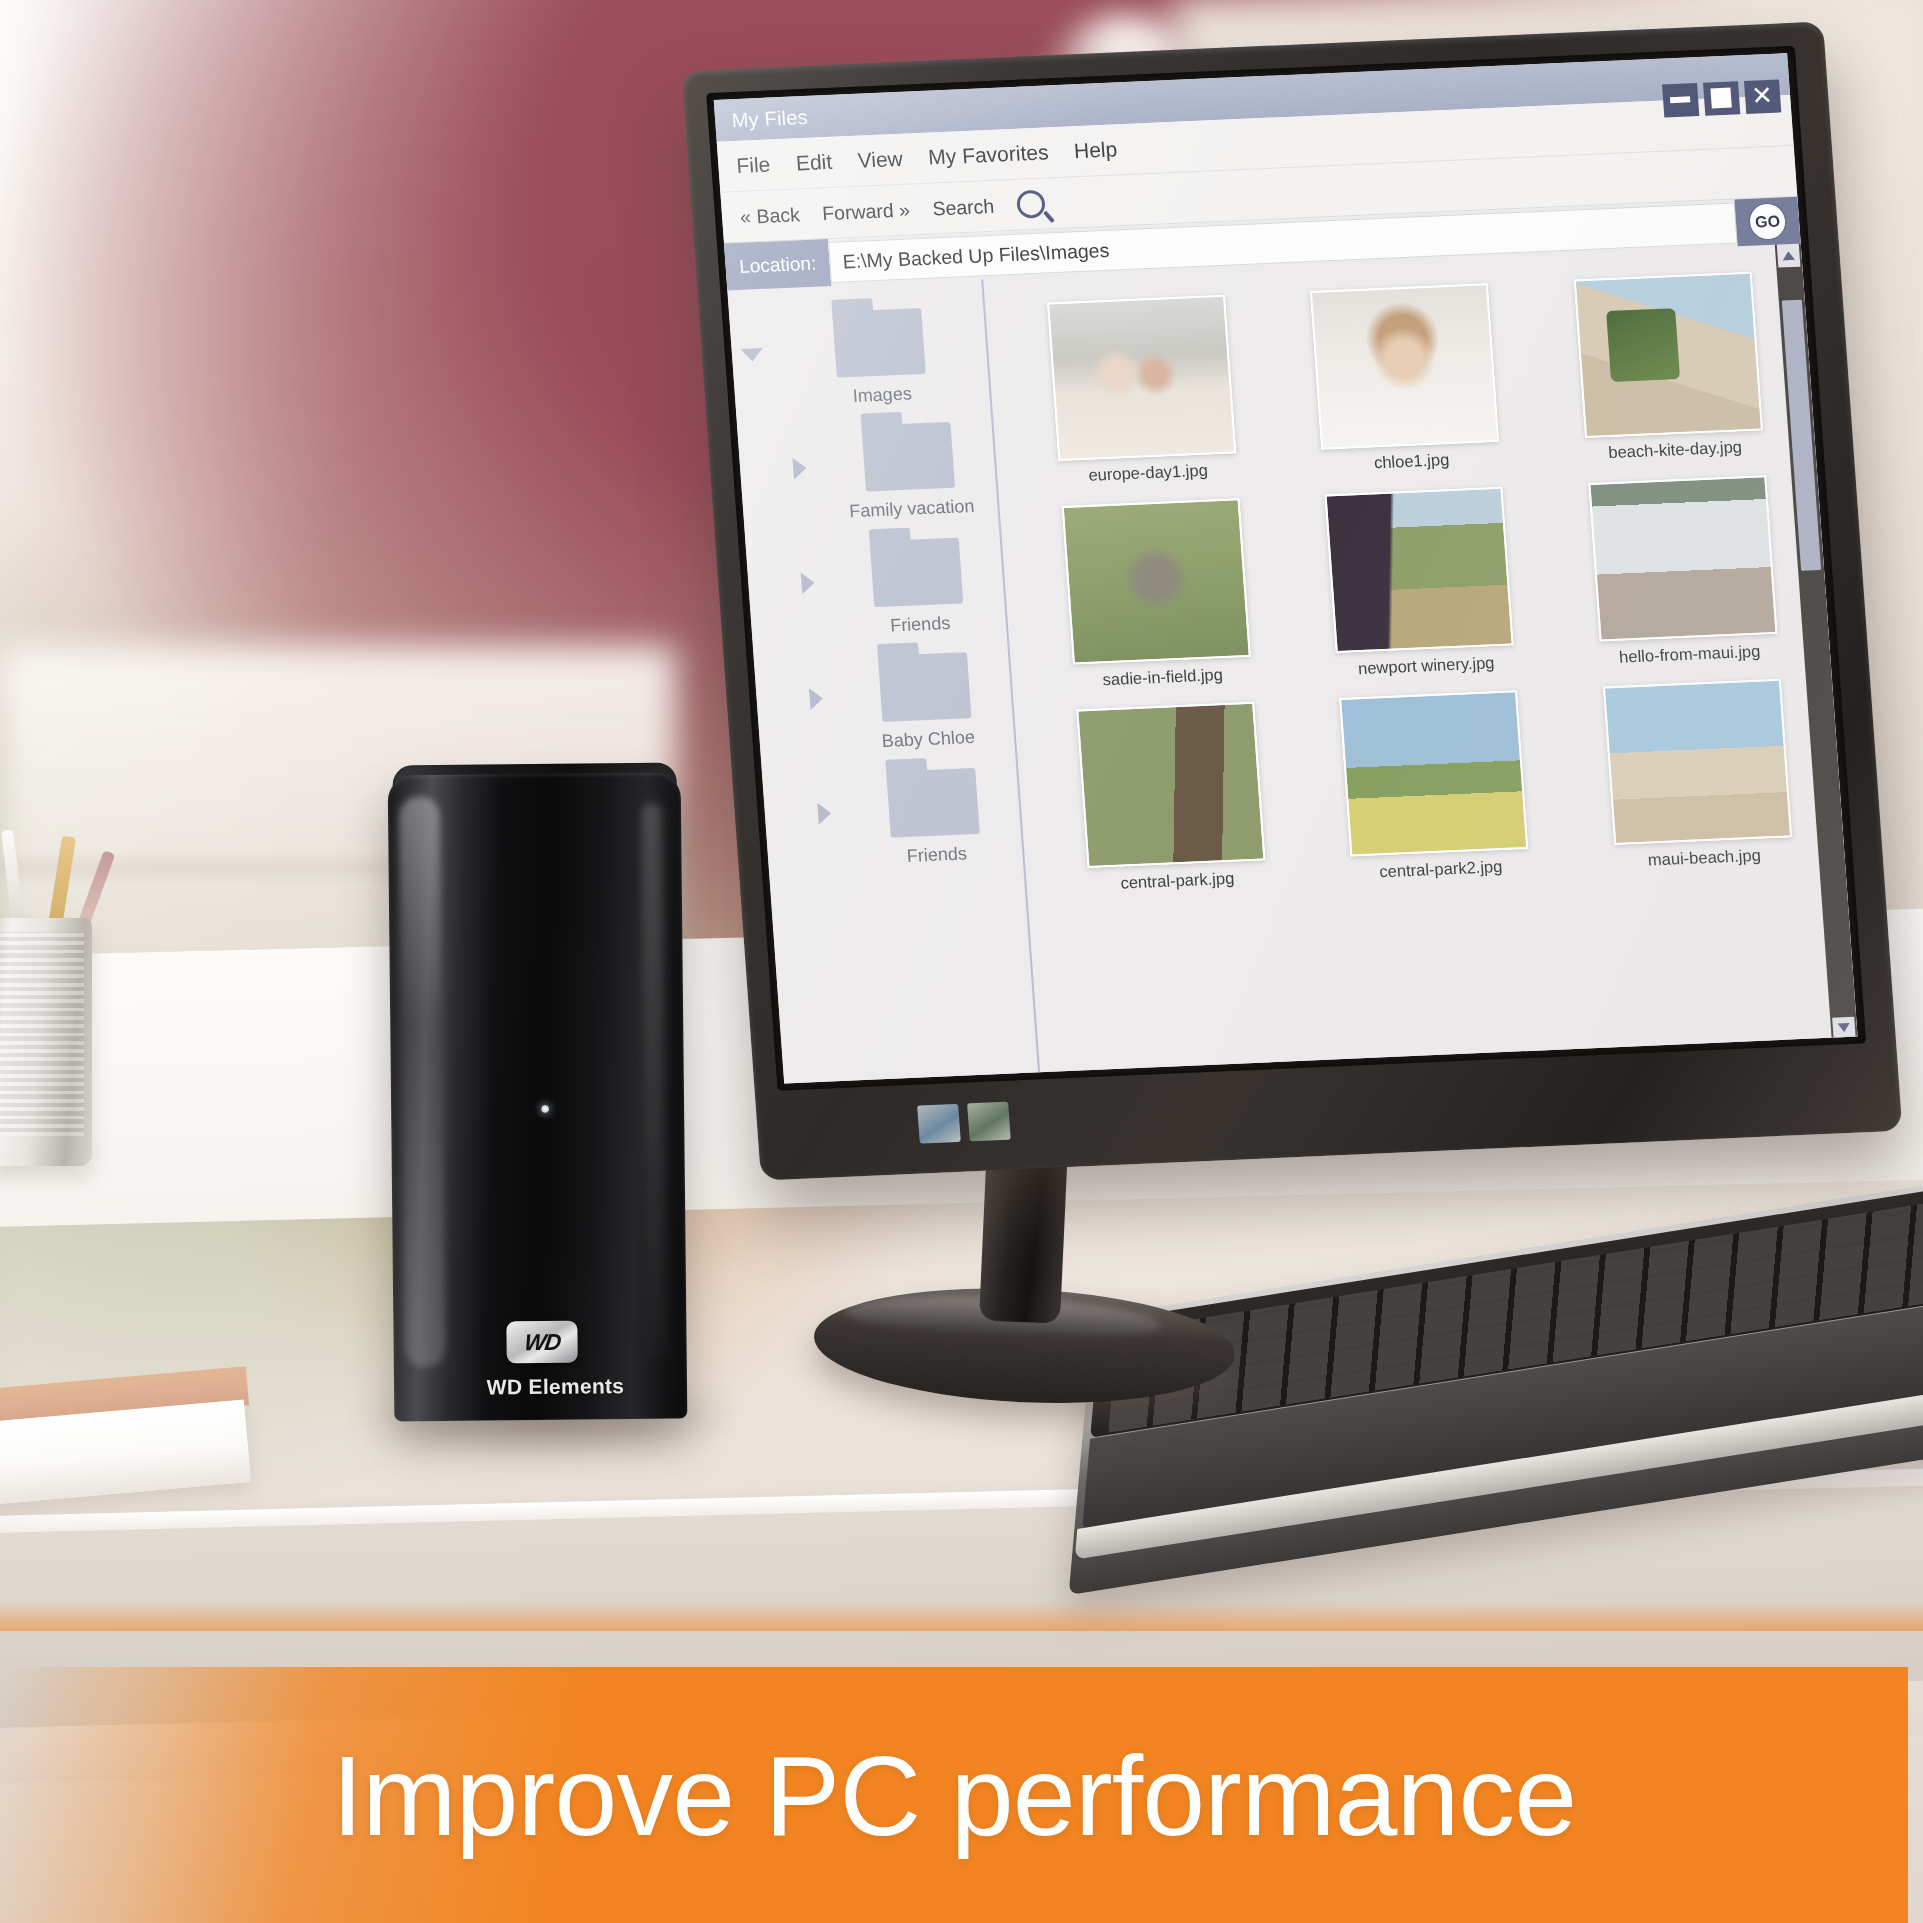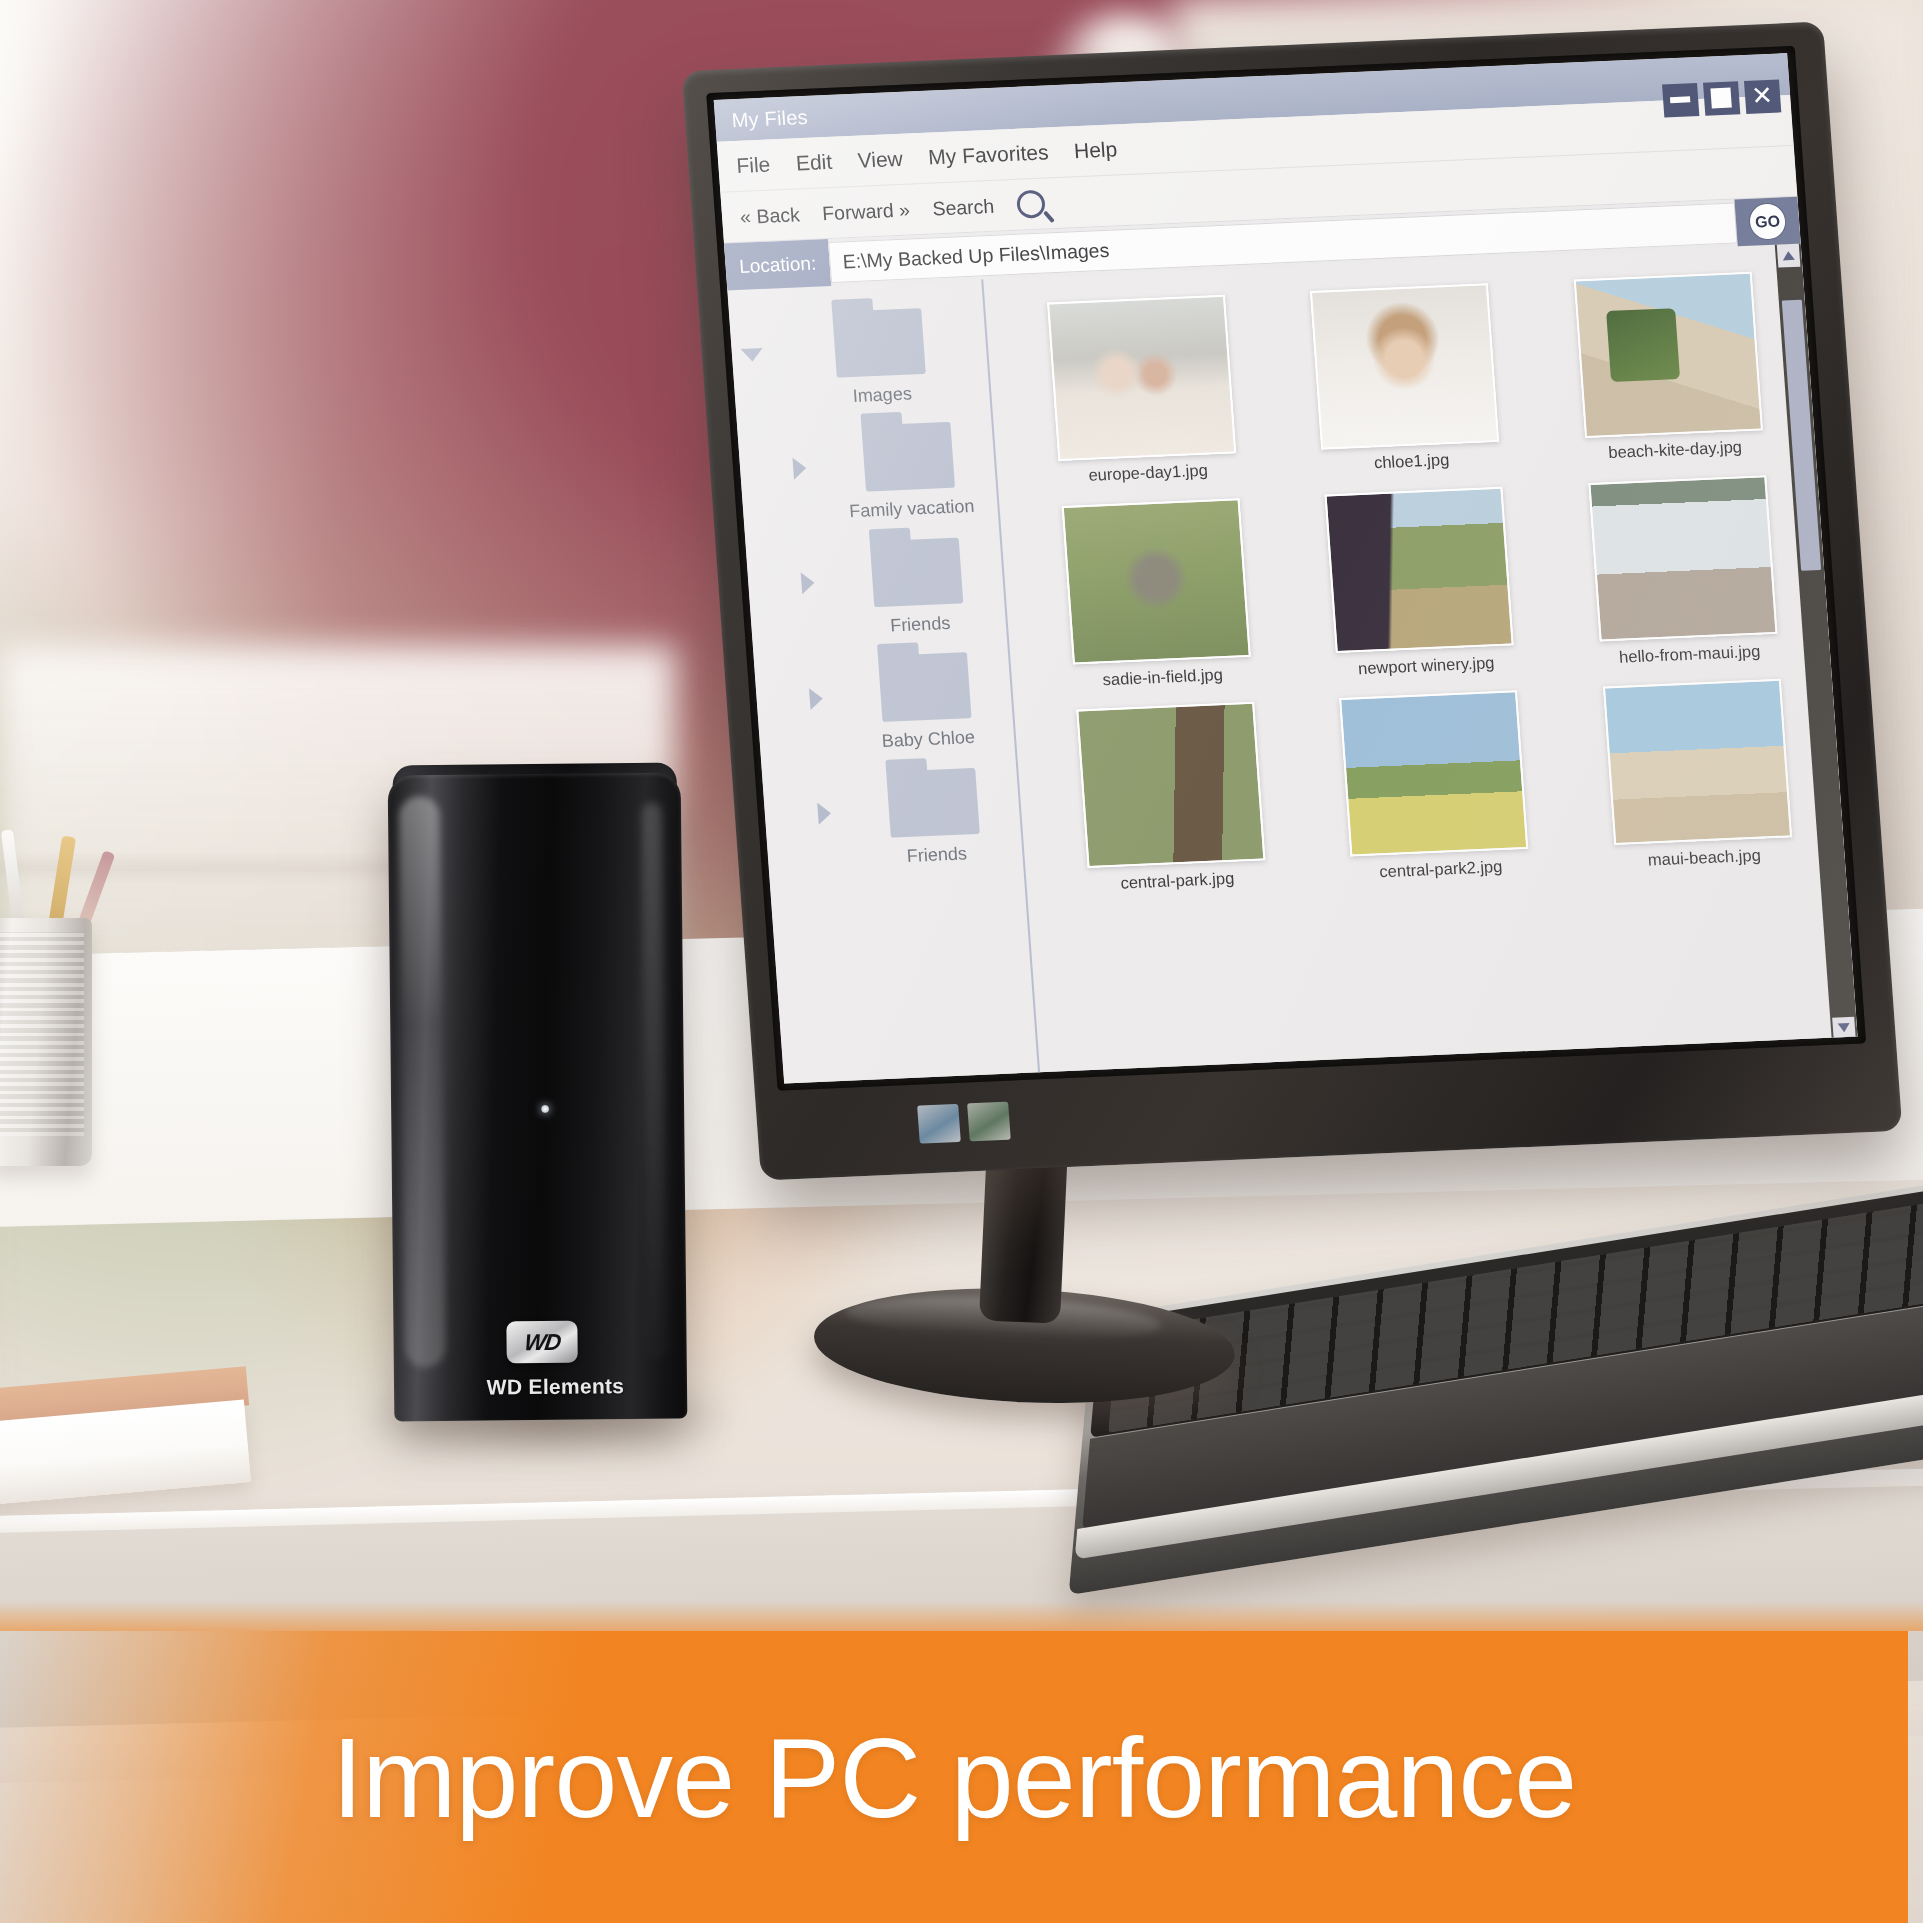--- a/index.html
+++ b/index.html
@@ -231,21 +231,21 @@
     background:
       repeating-linear-gradient(90deg,rgba(70,68,66,.95) 0 39px,rgba(28,26,25,1) 39px 45px),
       repeating-linear-gradient(0deg,rgba(76,74,72,.9) 0 19.5px,rgba(24,22,21,1) 19.5px 24px);
     border-radius:3.8px;opacity:.95;}
   .kb-rest{position:absolute;left:7.5px;top:120px;right:7.5px;height:90px;border-radius:0 0 9px 9px;
     background:linear-gradient(180deg,#4e4b48,#373433);}
   .kb-lip{position:absolute;left:3px;top:207px;right:3px;height:30px;border-radius:0 0 10.5px 10.5px;
     background:linear-gradient(180deg,#e8e5e1,#b5b1ad);}
 
   
-  .banner{position:absolute;left:0;right:16px;bottom:0;height:293px;
+  .banner{position:absolute;left:0;right:16px;bottom:0;height:257px;
     background:linear-gradient(100deg,rgba(242,133,34,0) 0%,rgba(242,133,34,.35) 8%,rgba(242,133,34,.80) 17%,#f28522 30%,#f28522 100%);}
   .banner-fade{position:absolute;left:0;bottom:293px;width:1924px;height:30px;
     background:linear-gradient(180deg,rgba(242,133,34,0),rgba(242,133,34,.55));}
   .banner-inner{position:absolute;inset:0;display:flex;align-items:center;justify-content:center;}
   .banner-text{color:#fff;font-size:113px;font-weight:400;letter-spacing:-0.8px;
     text-shadow:0 2.3px 7.5px rgba(150,70,10,.22);white-space:nowrap;}
 </style>
 </head>
 <body>
 

